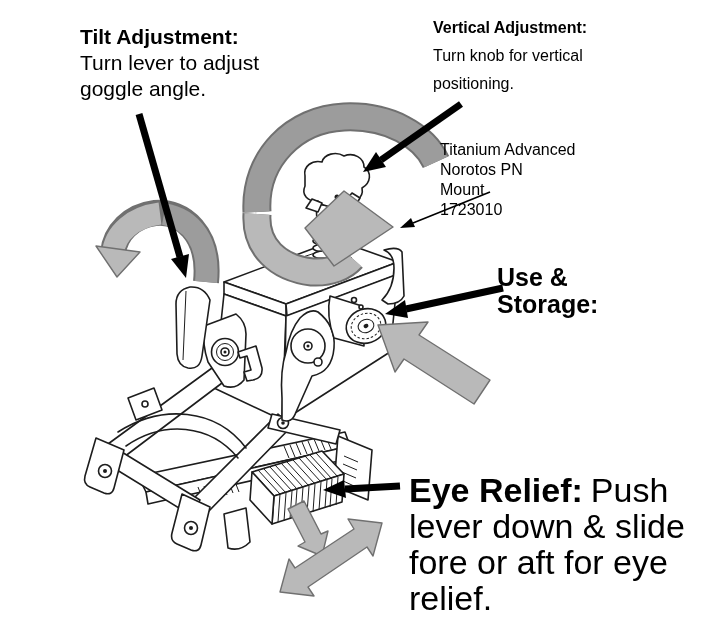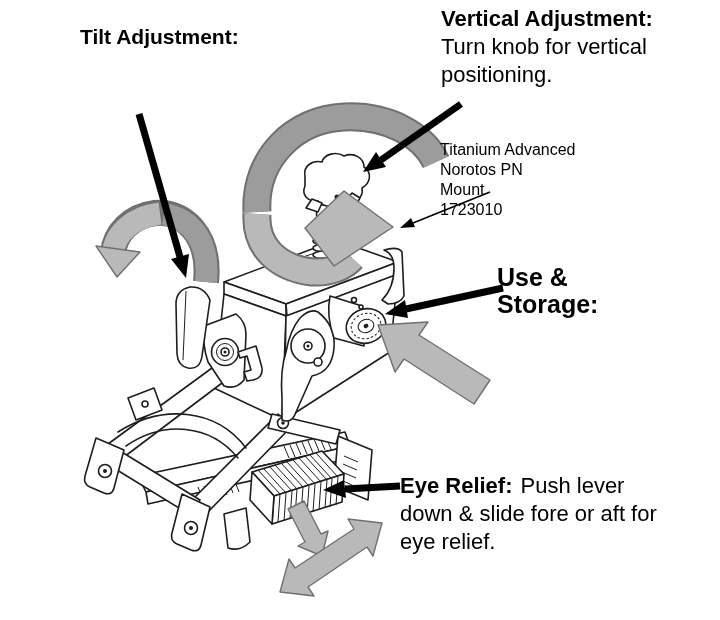--- a/index.html
+++ b/index.html
@@ -9,24 +9,24 @@
   html,body{margin:0;padding:0;}
   body{
     width:720px;height:620px;position:relative;overflow:hidden;
     background:var(--background);color:var(--text);
     font-family:"Liberation Sans",sans-serif;
   }
   svg#diagram{position:absolute;left:0;top:0;}
   .callout{position:absolute;}
   .h{font-weight:700;}
   #tilt-callout{left:80px;top:24px;width:200px;font-size:21px;line-height:26px;}
-  #vertical-callout{left:433px;top:5px;width:235px;font-size:22px;line-height:28px;margin-left:8px;}
+  #vertical-callout{left:433px;top:14px;width:235px;font-size:16px;line-height:28px;}
   #product-callout{left:440px;top:140px;width:215px;font-size:16px;line-height:20px;text-align:left;}
   #use-storage-callout{left:497px;top:264px;width:168px;font-size:25px;line-height:27px;}
-  #eye-relief-callout{left:400px;top:472px;width:280px;font-size:22px;line-height:28px;}
+  #eye-relief-callout{left:409px;top:472px;width:280px;font-size:34px;line-height:36px;}
   #eye-relief-callout .h{margin-right:8px;}
 
   
   .ln{fill:none;stroke:var(--ink);stroke-width:1.6;stroke-linejoin:round;stroke-linecap:round;}
   .fw{fill:#ffffff;stroke:var(--ink);stroke-width:1.6;stroke-linejoin:round;}
   .thin{fill:none;stroke:var(--ink);stroke-width:1;stroke-linejoin:round;}
   .dot{fill:var(--ink);stroke:none;}
   .band-edge{fill:none;stroke:var(--arrow-outline);stroke-width:29;stroke-linecap:butt;}
   .band-light{fill:none;stroke:var(--arrow-gray);stroke-width:25;stroke-linecap:butt;}
   .band-dark{fill:none;stroke:var(--arrow-gray-dark);stroke-width:25;stroke-linecap:butt;}
@@ -177,20 +177,21 @@
     <polygon class="bk-head" points="385,314 405,300 408,318"></polygon>
   </g>
   <g>
     <line class="bk-line" x1="400" y1="486" x2="345" y2="489"></line>
     <polygon class="bk-head" points="323,490 344,480 346,498"></polygon>
   </g>
 </svg>
 
 <div class="callout" id="tilt-callout">
   <div class="h">Tilt Adjustment:</div>
+  <div>Turn lever to adjust goggle angle.</div>
 </div>
 
 <div class="callout" id="vertical-callout">
   <div class="h">Vertical Adjustment:</div>
   <div>Turn knob for vertical positioning.</div>
 </div>
 
 <div class="callout" id="product-callout">
   <div>Titanium Advanced</div>
   <div>Norotos PN</div>

